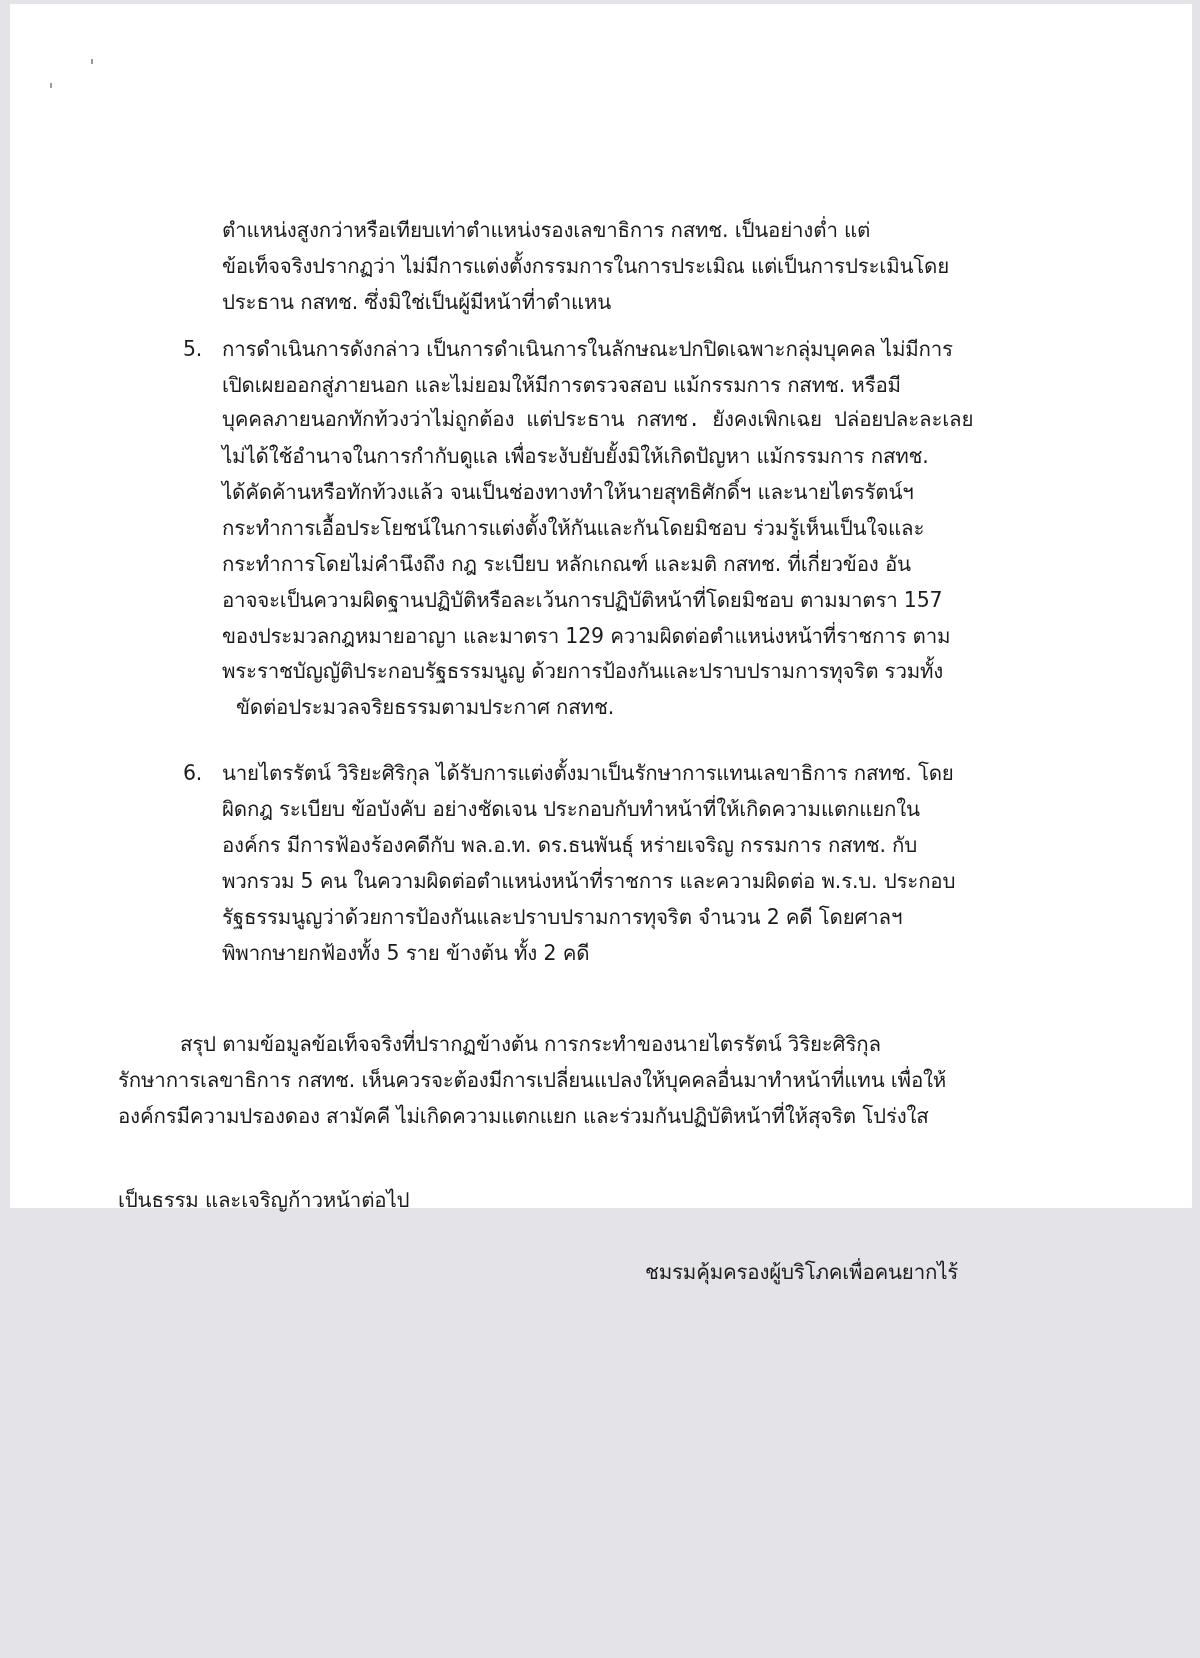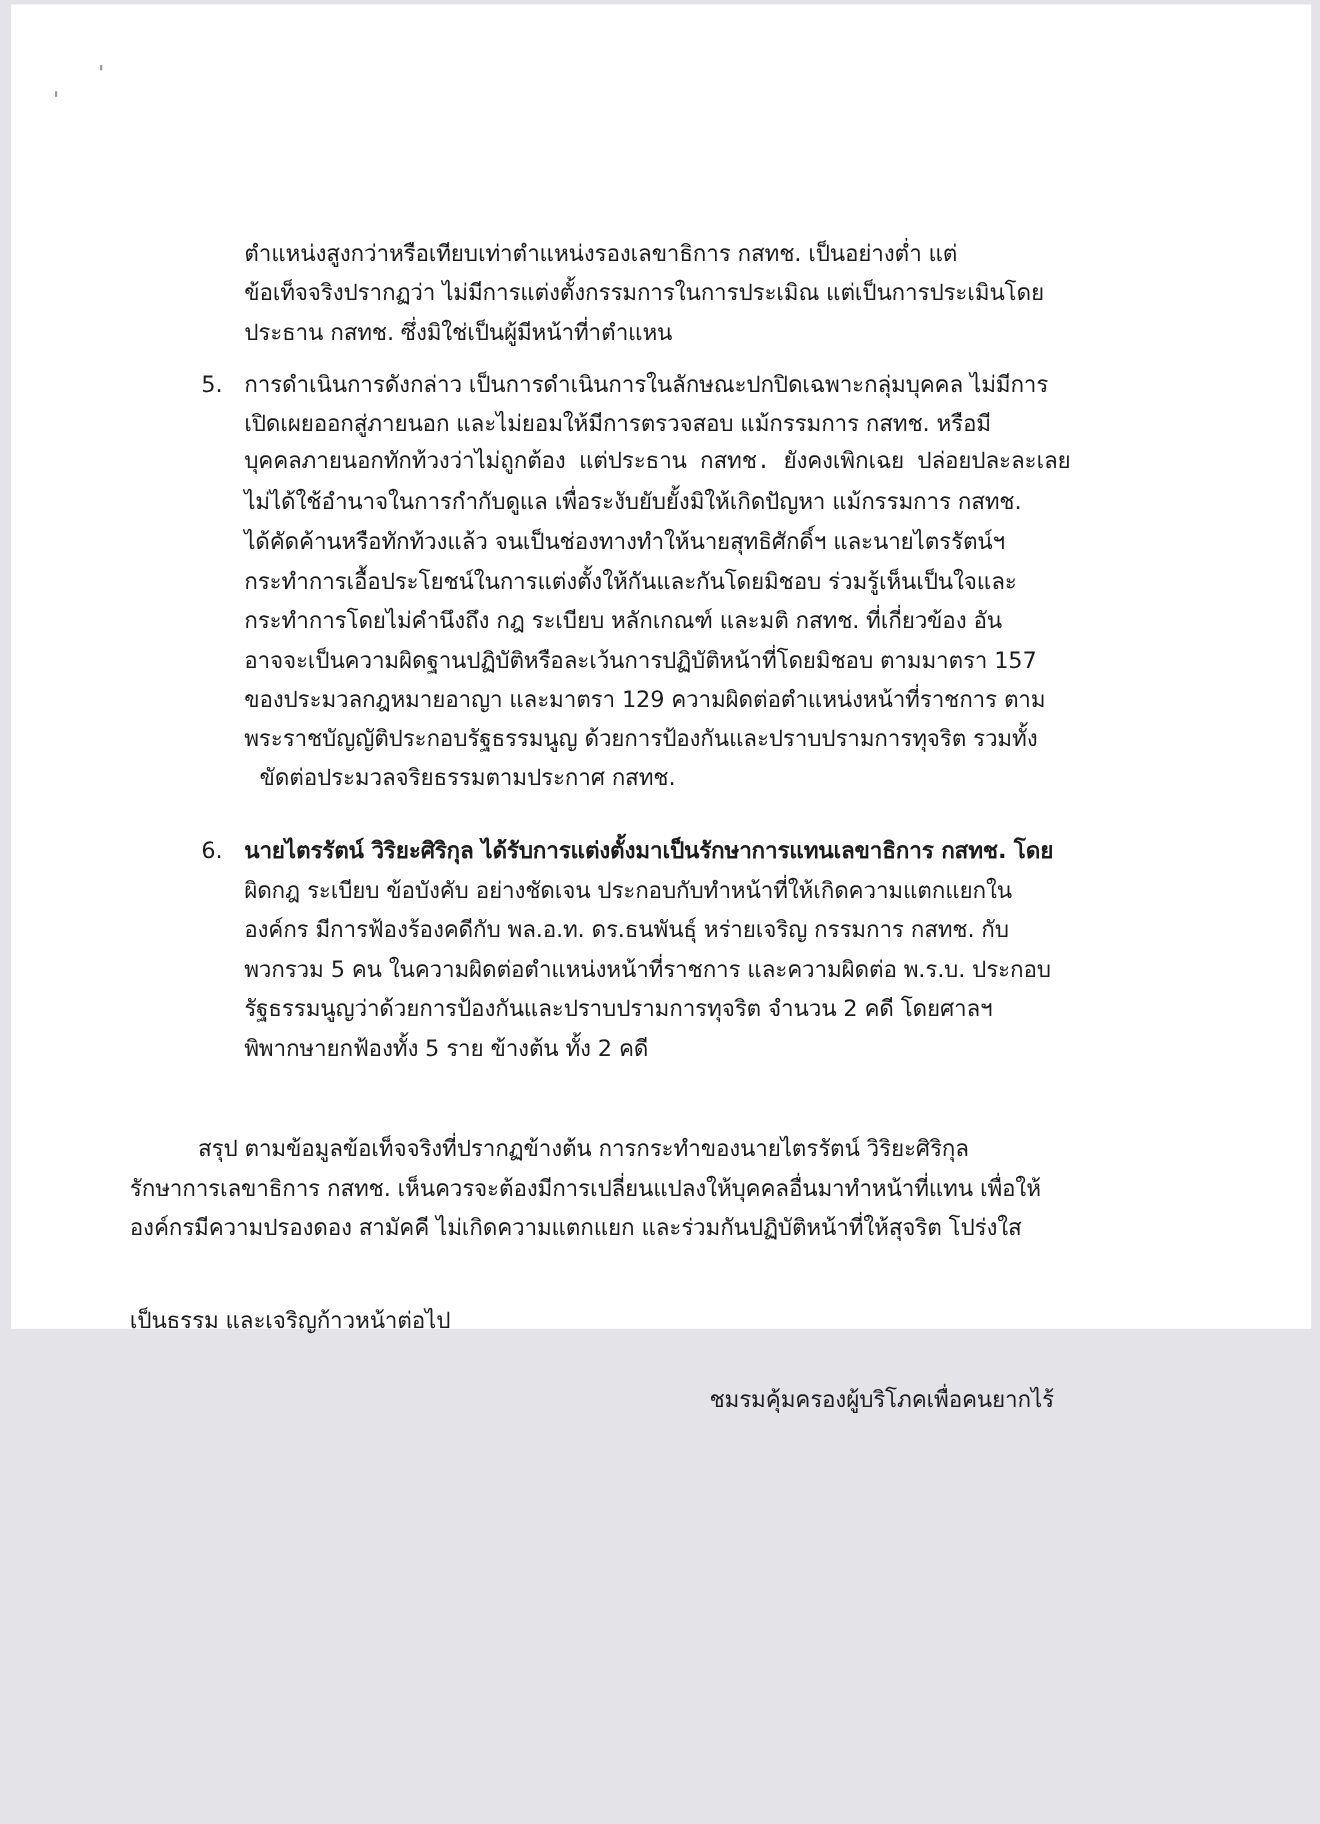--- a/index.html
+++ b/index.html
@@ -44,21 +44,21 @@
     <div class="line" style="left:212px; top:440px;">ไม่ได้ใช้อำนาจในการกำกับดูแล เพื่อระงับยับยั้งมิให้เกิดปัญหา แม้กรรมการ กสทช.</div>
     <div class="line" style="left:212px; top:476px;">ได้คัดค้านหรือทักท้วงแล้ว จนเป็นช่องทางทำให้นายสุทธิศักดิ์ฯ และนายไตรรัตน์ฯ</div>
     <div class="line" style="left:212px; top:512px;">กระทำการเอื้อประโยชน์ในการแต่งตั้งให้กันและกันโดยมิชอบ ร่วมรู้เห็นเป็นใจและ</div>
     <div class="line" style="left:212px; top:548px;">กระทำการโดยไม่คำนึงถึง กฎ ระเบียบ หลักเกณฑ์ และมติ กสทช. ที่เกี่ยวข้อง อัน</div>
     <div class="line" style="left:212px; top:584px;">อาจจะเป็นความผิดฐานปฏิบัติหรือละเว้นการปฏิบัติหน้าที่โดยมิชอบ ตามมาตรา 157</div>
     <div class="line" style="left:212px; top:620px;">ของประมวลกฎหมายอาญา และมาตรา 129 ความผิดต่อตำแหน่งหน้าที่ราชการ ตาม</div>
     <div class="line" style="left:212px; top:655px;">พระราชบัญญัติประกอบรัฐธรรมนูญ ด้วยการป้องกันและปราบปรามการทุจริต รวมทั้ง</div>
     <div class="line" style="left:226px; top:691px;">ขัดต่อประมวลจริยธรรมตามประกาศ กสทช.</div>
 
     <div class="num" style="left:173px; top:757px;">6.</div>
-    <div class="line" style="left:212px; top:757px;font-weight:bold;">นายไตรรัตน์ วิริยะศิริกุล ได้รับการแต่งตั้งมาเป็นรักษาการแทนเลขาธิการ กสทช. โดย</div>
+    <div class="line" style="left:212px; top:757px;">นายไตรรัตน์ วิริยะศิริกุล ได้รับการแต่งตั้งมาเป็นรักษาการแทนเลขาธิการ กสทช. โดย</div>
     <div class="line" style="left:212px; top:793px;">ผิดกฎ ระเบียบ ข้อบังคับ อย่างชัดเจน ประกอบกับทำหน้าที่ให้เกิดความแตกแยกใน</div>
     <div class="line" style="left:212px; top:829px;">องค์กร มีการฟ้องร้องคดีกับ พล.อ.ท. ดร.ธนพันธุ์ หร่ายเจริญ กรรมการ กสทช. กับ</div>
     <div class="line" style="left:212px; top:865px;">พวกรวม 5 คน ในความผิดต่อตำแหน่งหน้าที่ราชการ และความผิดต่อ พ.ร.บ. ประกอบ</div>
     <div class="line" style="left:212px; top:901px;">รัฐธรรมนูญว่าด้วยการป้องกันและปราบปรามการทุจริต จำนวน 2 คดี โดยศาลฯ</div>
     <div class="line" style="left:212px; top:937px;">พิพากษายกฟ้องทั้ง 5 ราย ข้างต้น ทั้ง 2 คดี</div>
 
     <div class="line" style="left:170px; top:1028px;">สรุป ตามข้อมูลข้อเท็จจริงที่ปรากฏข้างต้น การกระทำของนายไตรรัตน์ วิริยะศิริกุล</div>
     <div class="line" style="left:108px; top:1064px;">รักษาการเลขาธิการ กสทช. เห็นควรจะต้องมีการเปลี่ยนแปลงให้บุคคลอื่นมาทำหน้าที่แทน เพื่อให้</div>
     <div class="line" style="left:108px; top:1100px;">องค์กรมีความปรองดอง สามัคคี ไม่เกิดความแตกแยก และร่วมกันปฏิบัติหน้าที่ให้สุจริต โปร่งใส</div>
     <div class="line" style="left:108px; top:1184px;">เป็นธรรม และเจริญก้าวหน้าต่อไป</div>

